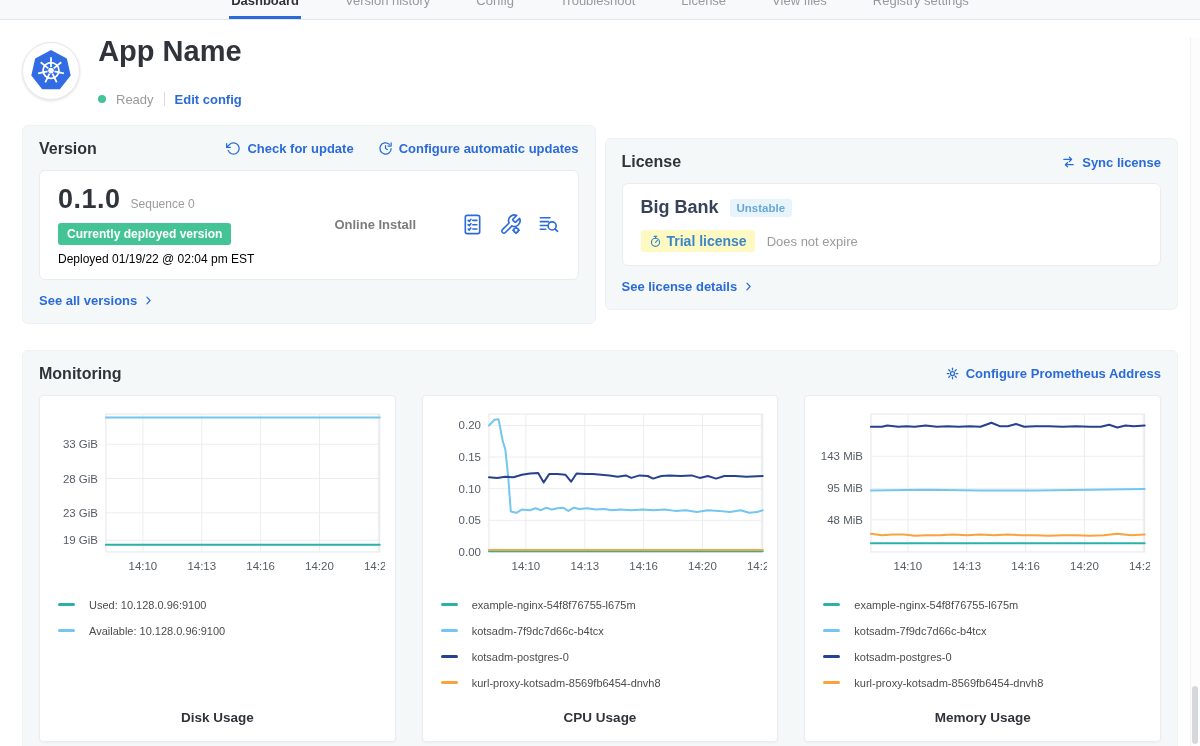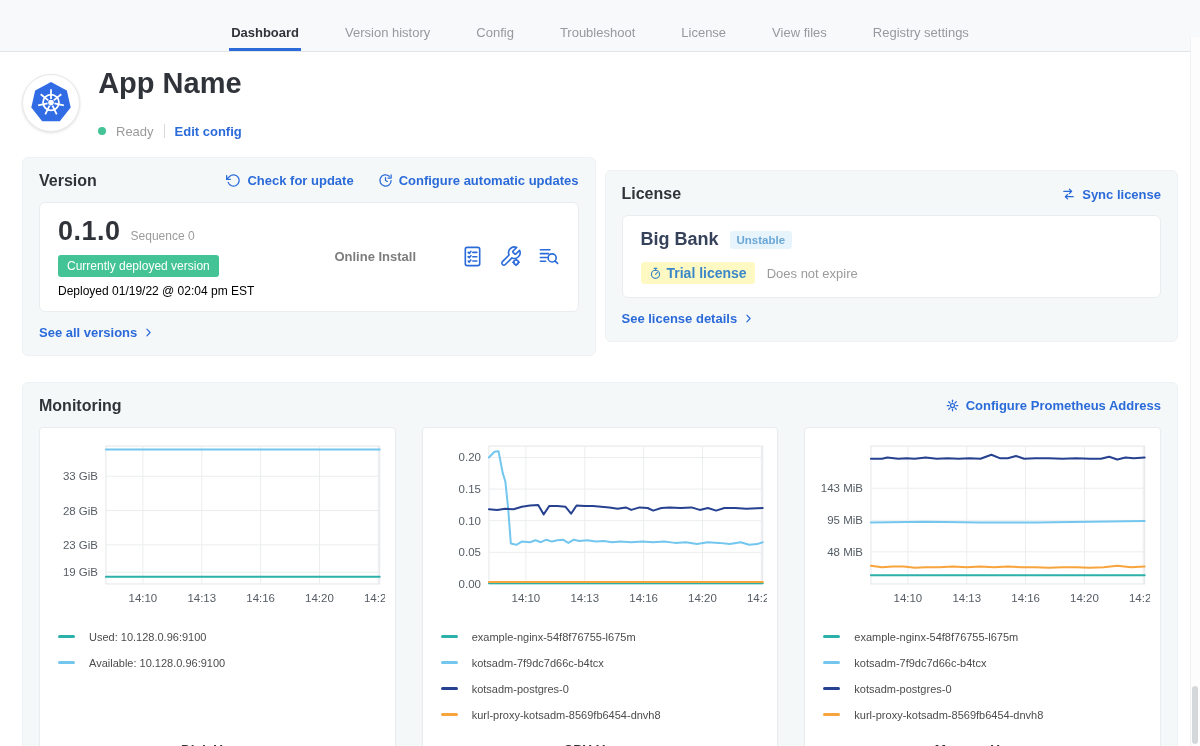--- a/index.html
+++ b/index.html
@@ -9,21 +9,21 @@
     color:#323232;
     width:1200px; height:746px;
     overflow:hidden;
   }
   .page { position:relative; width:1200px; height:746px; overflow:hidden; background:#fff; }
 
   
   .topnav {
     background:#f8f9fa;
     border-bottom:1px solid #e3e6e8;
-    height:52px;
+    height:20px;
     display:flex; justify-content:center; align-items:flex-end;
     gap:42px;
   }
   .tab {
     font-size:13px; color:#969a9e; padding:9px 2px 9px; cursor:pointer;
     border-bottom:3px solid transparent; line-height:1;
   }
   .tab.active { color:#30343a; font-weight:700; border-bottom:3px solid #2b6bd9; }
 
   
@@ -51,21 +51,21 @@
   .inner-card { background:#fff; border:1px solid #e9edf0; border-radius:6px; padding:13px 18px; margin-top:12px; }
 
   
   .version-flex { display:flex; align-items:center; }
   .version-left { min-width:232px; }
   .version-line { display:flex; align-items:baseline; gap:10px; }
   .version-number { font-size:27px; font-weight:700; color:#30343a; letter-spacing:.5px; }
   .version-seq { font-size:12px; color:#9b9b9b; }
   .deployed-badge {
     display:inline-block; margin-top:8px;
-    background:#44c496; color:#fff; font-size:12px; font-weight:400;
+    background:#44c496; color:#fff; font-size:12px; font-weight:700;
     padding:4px 9px; border-radius:3px;
   }
   .deployed-at { margin-top:7px; font-size:12px; color:#000000; }
   .install-type { flex:1; text-align:center; font-size:13px; font-weight:600; color:#7c7c7c; }
   .version-actions { display:flex; gap:15px; align-items:center; color:#2b6bd9; }
   .version-actions .icon-btn { cursor:pointer; display:flex; }
   .see-link { margin-top:13px; }
 
   
   .license-row1 { display:flex; align-items:center; gap:11px; }

